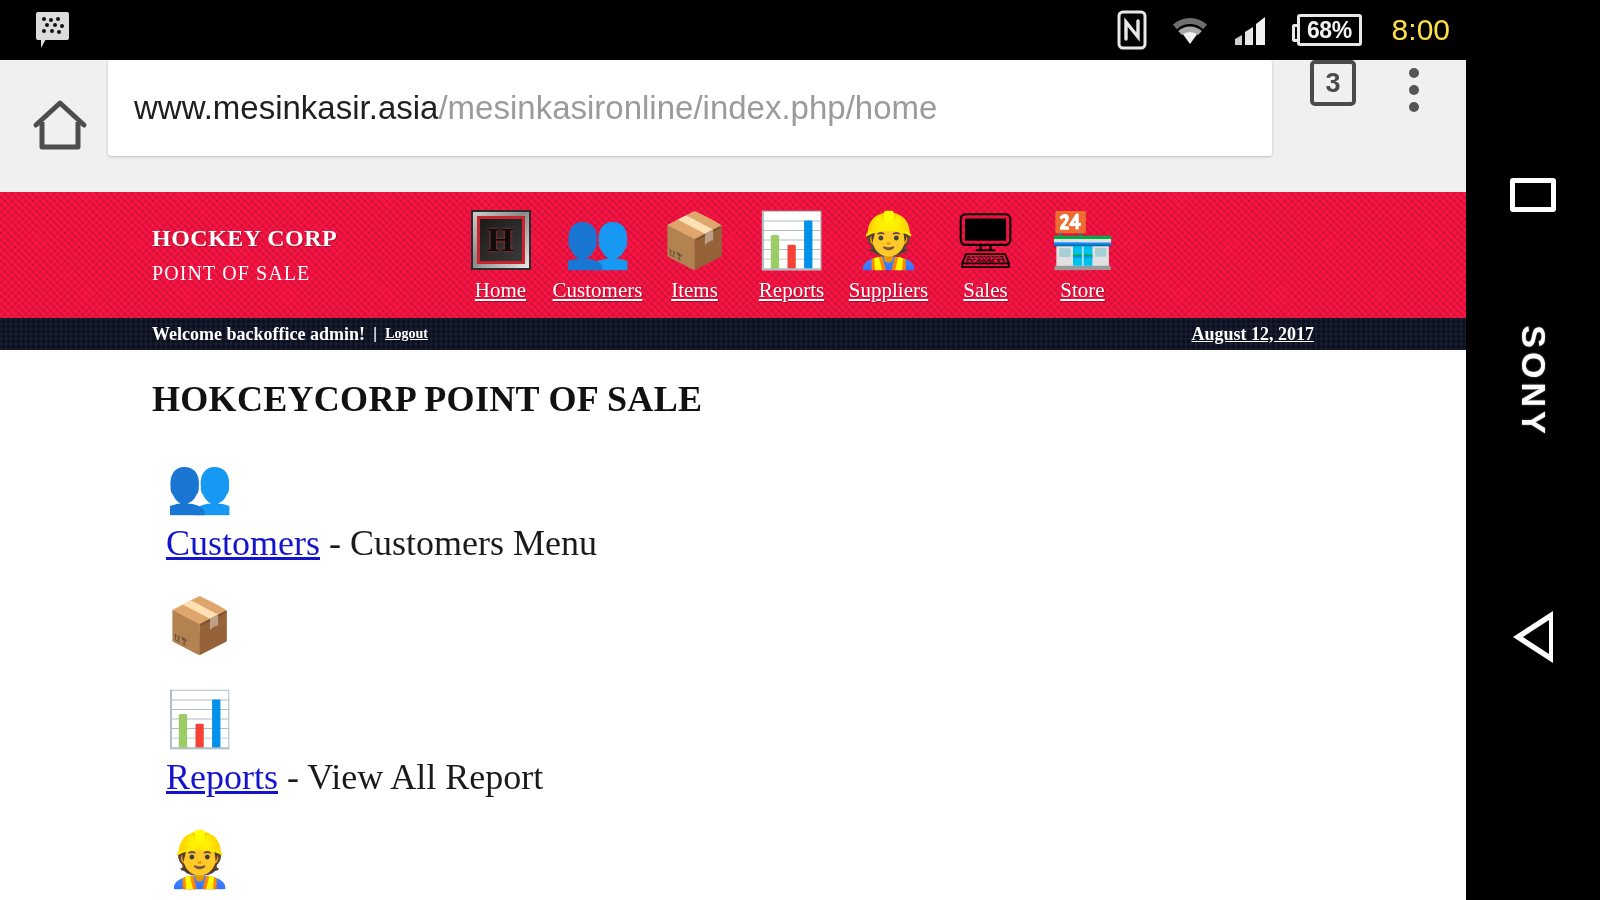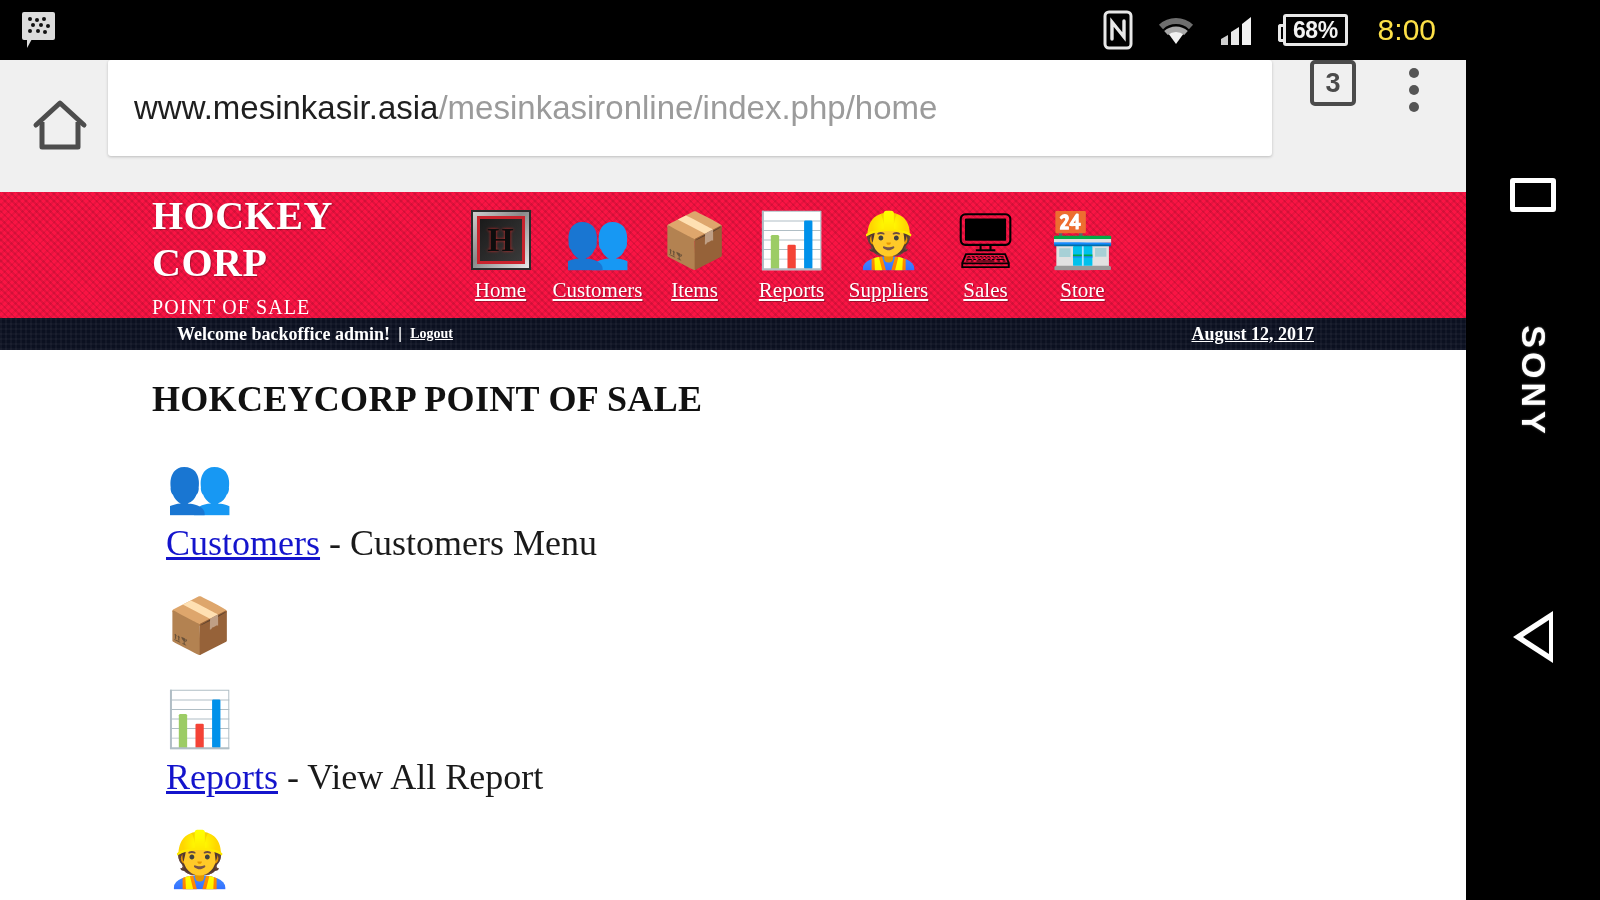--- a/index.html
+++ b/index.html
@@ -10,21 +10,21 @@
     overflow: hidden;
   }
   .phone {
     position: relative;
     width: 1600px; height: 900px;
     background: #000;
   }
 
   
   .status-bar {
-    position: absolute; top: 0; left: 0;
+    position: absolute; top: 0; left: 14px;
     width: 1466px; height: 60px;
     background: #000;
     display: flex; align-items: center;
   }
   .bbm-icon {
     margin-left: 22px;
     width: 36px; height: 36px;
     position: relative;
   }
   .bbm-bubble {
@@ -144,21 +144,21 @@
     background-color: #fa1444;
     background-image:
       repeating-linear-gradient(45deg, rgba(0,0,0,0.10) 0 2px, rgba(255,255,255,0.0) 2px 5px),
       repeating-linear-gradient(-45deg, rgba(0,0,0,0.07) 0 2px, rgba(255,255,255,0.0) 2px 5px);
     display: flex; align-items: center;
   }
   .brand { margin-left: 152px; width: 300px; }
   .brand-title {
     color: #fff;
     font-family: "Liberation Serif", serif;
-    font-weight: bold; font-size: 40px;
+    font-weight: bold; font-size: 24px;
     letter-spacing: 0.5px;
     text-shadow: 1px 1px 1px rgba(0,0,0,0.28);
   }
   .brand-sub {
     color: #fff;
     font-family: "Liberation Serif", serif;
     font-size: 20px; letter-spacing: 1.1px;
     margin-top: 10px;
   }
   .nav {
@@ -208,21 +208,20 @@
 
   
   .welcome-bar {
     height: 32px;
     background-color: #0b1020;
     background-image:
       repeating-linear-gradient(90deg, rgba(255,255,255,0.035) 0 2px, rgba(0,0,0,0) 2px 5px),
       repeating-linear-gradient(0deg, rgba(255,255,255,0.03) 0 2px, rgba(0,0,0,0) 2px 5px);
     display: flex; align-items: center;
     position: relative;
-    padding-left: 25px;
   }
   .welcome-text {
     margin-left: 152px;
     color: #fff;
     font-family: "Liberation Serif", serif;
     font-weight: bold; font-size: 18px;
   }
   .sep { color: #fff; margin: 0 8px; font-weight: normal; }
   .logout-link {
     color: #fff; text-decoration: underline;

